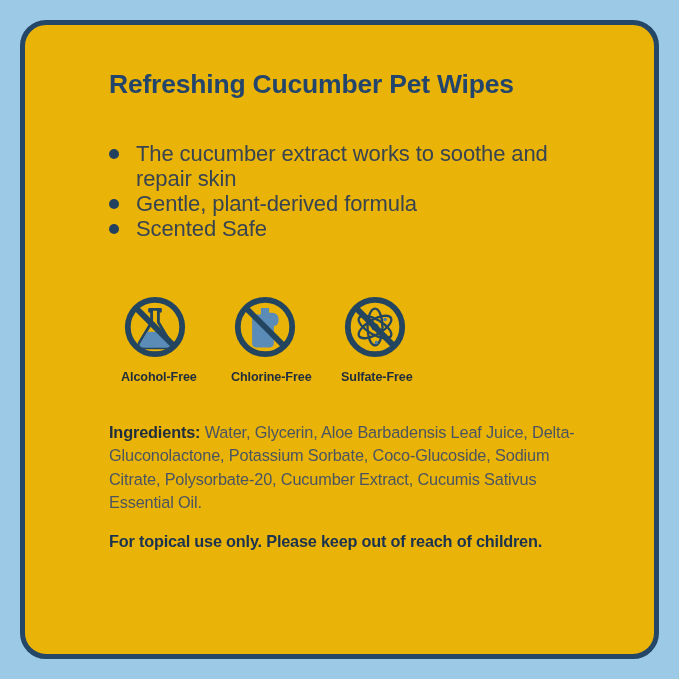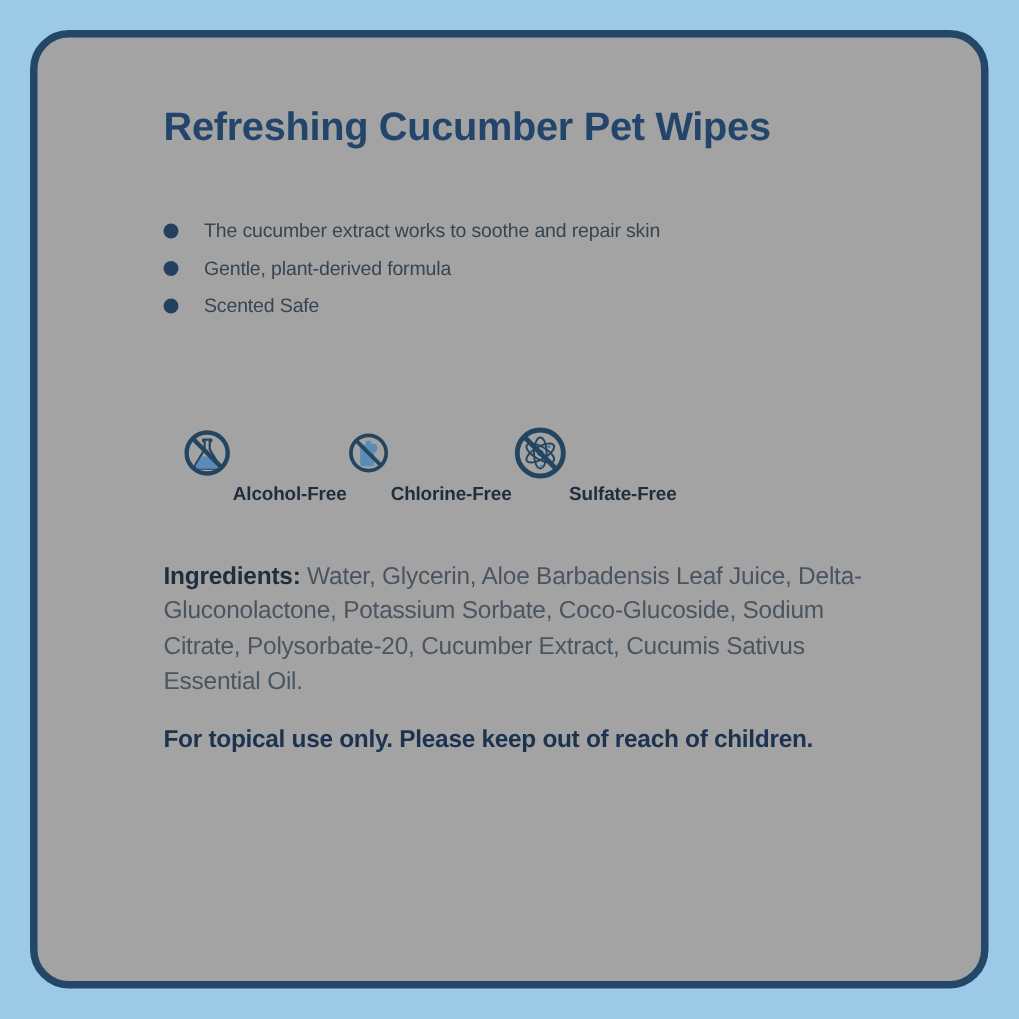--- a/index.html
+++ b/index.html
@@ -15,21 +15,21 @@
   }
   .card-frame {
     position: absolute;
     left: 20px;
     top: 20px;
     width: 639px;
     height: 639px;
     box-sizing: border-box;
     border: 5px solid #244768;
     border-radius: 26px;
-    background: #a3a3a3;
+    background: #eab308;
   }
   .card-inner {
     position: absolute;
     left: 0;
     top: 0;
     right: 0;
     bottom: 0;
     padding: 36px 46px 0 84px;
     box-sizing: border-box;
   }
@@ -44,21 +44,21 @@
   }
   .features {
     list-style: none;
     margin: 0;
     padding: 0;
     margin-top: 40px;
   }
   .feature-item {
     position: relative;
     padding-left: 27px;
-    font-size: 13px;
+    font-size: 22px;
     color: #384450;
     line-height: 25px;
     letter-spacing: -0.1px;
   }
   .bullet-dot {
     position: absolute;
     left: 0;
     top: 8px;
     width: 10px;
     height: 10px;
@@ -67,22 +67,22 @@
   }
   .badges-row {
     display: flex;
     margin-top: 52px;
     padding-left: 12px;
     width: 440px;
   }
   .badge {
     width: 110px;
     display: flex;
-    flex-direction: row;
-    align-items: flex-end;
+    flex-direction: column;
+    align-items: flex-start;
   }
   .badge-icon {
     width: 68px;
     height: 68px;
     display: block;
   }
   .badge-label {
     margin-top: 9px;
     font-size: 12.6px;
     font-weight: bold;

